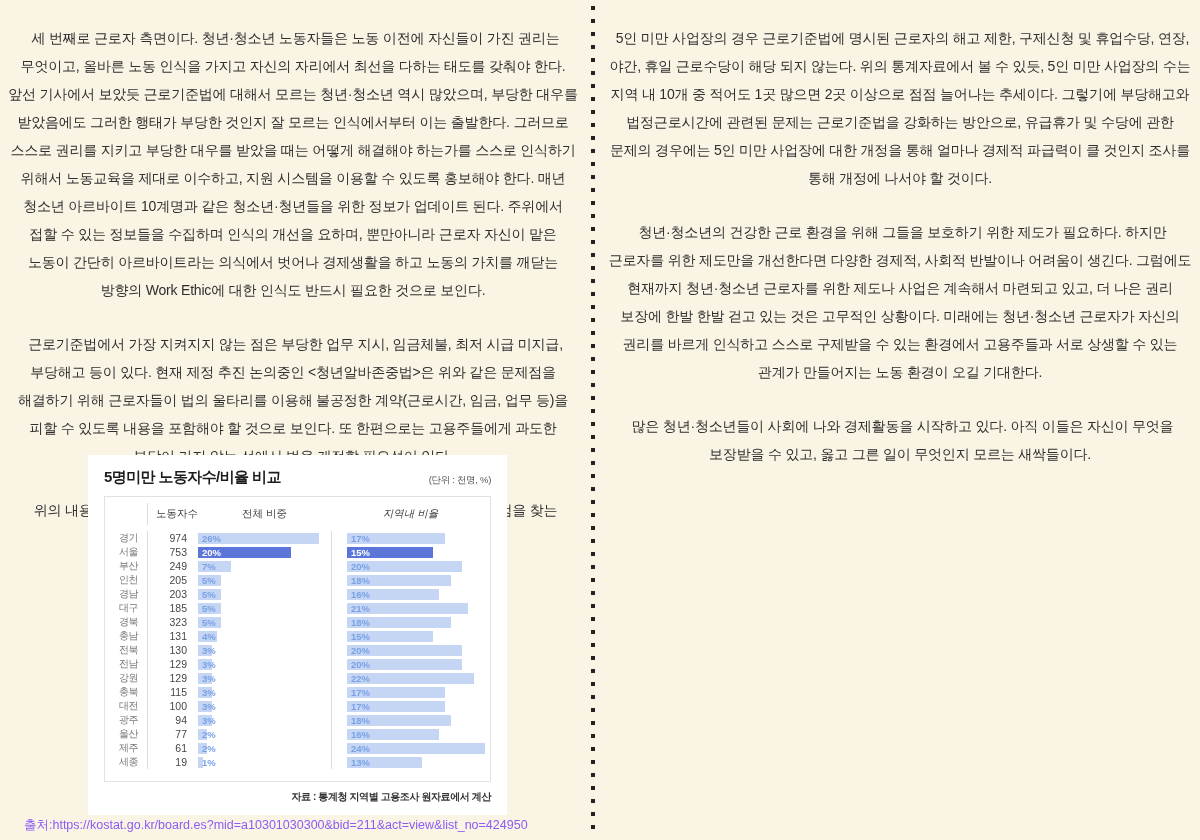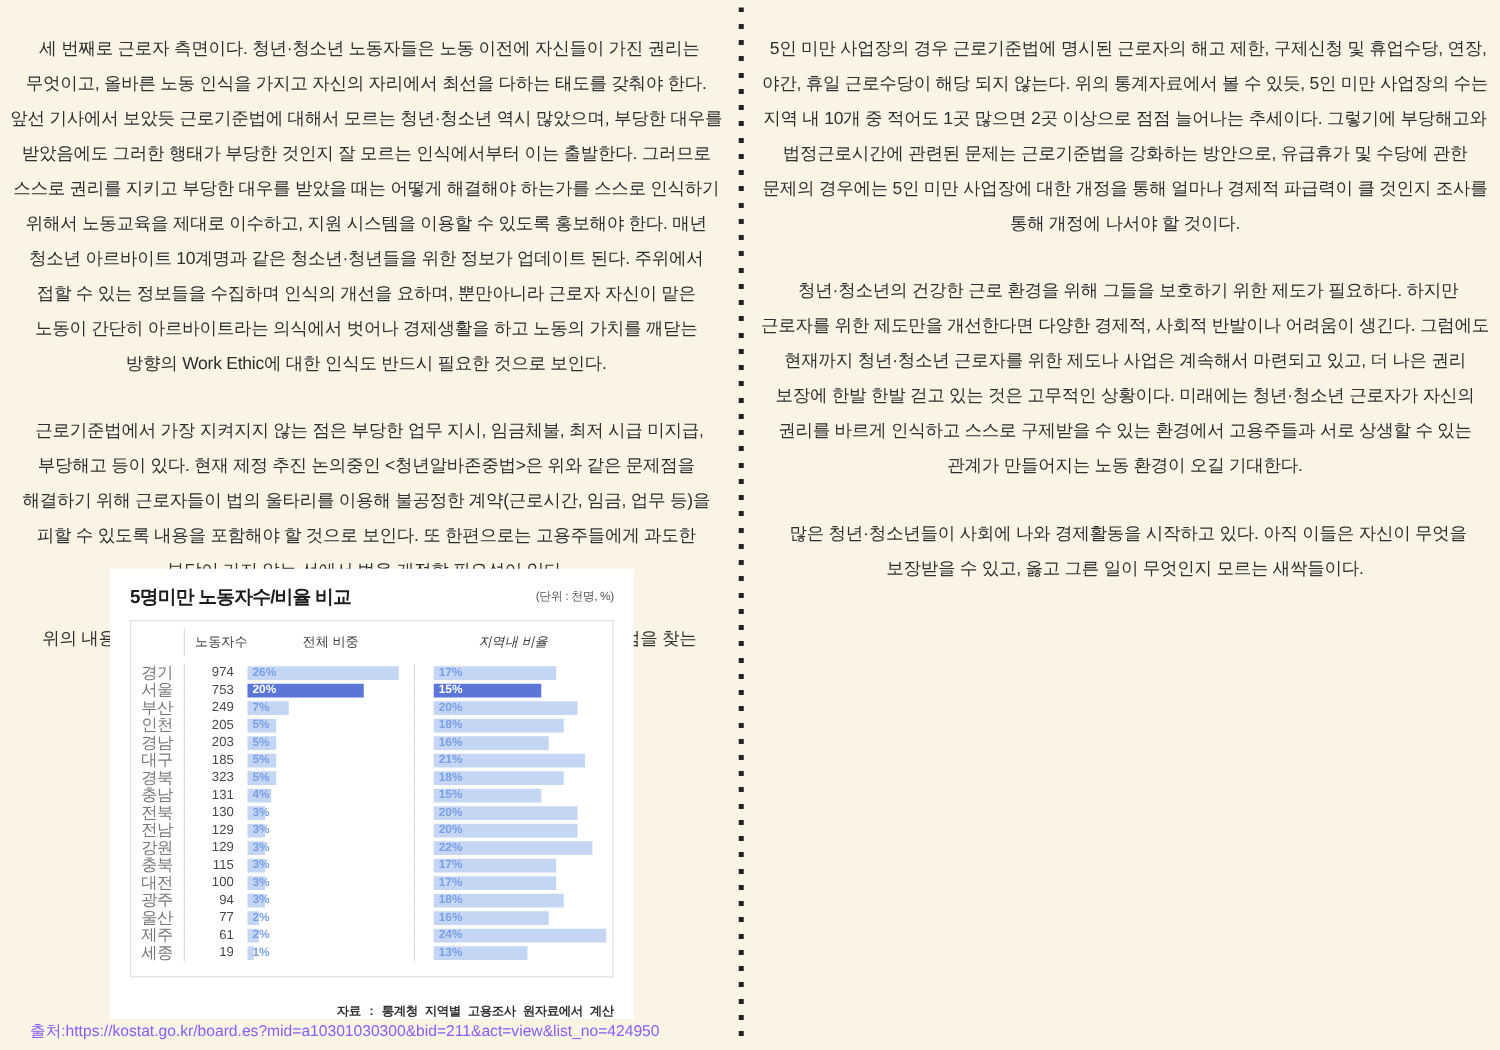--- a/index.html
+++ b/index.html
@@ -14,46 +14,46 @@
   .col-left{left:8px;width:570px;}
   .col-right{left:606px;width:588px;}
   .divider{
     position:absolute;left:591px;top:6px;bottom:4px;width:4px;
     background-image:repeating-linear-gradient(to bottom,#222 0 4px,transparent 4px 13px);
   }
   .chart-card{
     position:absolute;left:88px;top:455px;width:419px;height:360px;
     background:#ffffff;box-sizing:border-box;padding:12px 16px 10px 16px;
   }
-  .chart-head{display:flex;justify-content:space-between;align-items:center;height:20px;}
+  .chart-head{display:flex;justify-content:space-between;align-items:flex-end;height:20px;}
   .chart-title{font-size:15px;font-weight:bold;color:#1c1c1c;letter-spacing:-0.6px;}
   .chart-unit{font-size:9.5px;color:#555;letter-spacing:-0.3px;}
   .chart-box{border:1px solid #e2e2e2;margin-top:9px;padding:6px 0 12px 0;background:#fff;}
   .crow{display:flex;align-items:center;height:14px;}
   .crow.chead{height:22px;margin-bottom:6px;}
   .c-region{width:42px;box-sizing:border-box;text-align:right;padding-right:9px;
-    font-size:13px;color:#787878;letter-spacing:-0.5px;}
+    font-size:10px;color:#787878;letter-spacing:-0.5px;}
   .c-workers{width:51px;box-sizing:border-box;height:100%;
     display:flex;align-items:center;justify-content:flex-end;padding-right:11px;
     font-size:10.5px;color:#474747;border-left:1px solid #dcdcdc;}
   .c-bar1{width:133px;position:relative;height:100%;display:flex;align-items:center;}
   .c-bar2{flex:1;position:relative;height:100%;display:flex;align-items:center;
     padding-left:15px;box-sizing:border-box;border-left:1px solid #dcdcdc;}
   .chead .c-workers{justify-content:flex-start;padding-left:8px;padding-right:0;
     color:#3c3c3c;white-space:nowrap;overflow:visible;}
   .chead .c-bar1,.chead .c-bar2{justify-content:center;font-size:10.5px;color:#3c3c3c;}
   .chead .c-bar2{border-left:none;padding-left:0;font-style:italic;}
   .bar{height:11px;background:var(--bar-light,#c4d6f4);}
   .bar.dark{background:var(--bar-dark,#5b76d8);}
   .bar-label{position:absolute;left:4px;top:50%;transform:translateY(-50%);
     font-size:9.5px;font-weight:bold;color:var(--bar-label,#7aa0e6);letter-spacing:0;}
   .c-bar2 .bar-label{left:19px;}
   .bar-label.dark{color:#ffffff;}
   .chart-src{text-align:right;font-size:10px;font-weight:600;color:#333;
-    margin-top:20px;letter-spacing:-0.4px;font-family:Liberation Mono, monospace;}
+    margin-top:8px;letter-spacing:-0.4px;}
   .source-line{position:absolute;left:24px;top:817px;font-size:12.5px;color:#8b5cf6;}
 </style>
 </head>
 <body style="--page-bg: #faf4e5; --bar-light: #c4d6f4; --bar-dark: #5b76d8; --bar-label: #7aa0e6;">
 
 <div class="text-col col-left">
   <p> 세 번째로 근로자 측면이다. 청년·청소년 노동자들은 노동 이전에 자신들이 가진 권리는 무엇이고, 올바른 노동 인식을 가지고 자신의 자리에서 최선을 다하는 태도를 갖춰야 한다. 앞선 기사에서 보았듯 근로기준법에 대해서 모르는 청년·청소년 역시 많았으며, 부당한 대우를 받았음에도 그러한 행태가 부당한 것인지 잘 모르는 인식에서부터 이는 출발한다. 그러므로 스스로 권리를 지키고 부당한 대우를 받았을 때는 어떻게 해결해야 하는가를 스스로 인식하기 위해서 노동교육을 제대로 이수하고, 지원 시스템을 이용할 수 있도록 홍보해야 한다. 매년 청소년 아르바이트 10계명과 같은 청소년·청년들을 위한 정보가 업데이트 된다. 주위에서 접할 수 있는 정보들을 수집하며 인식의 개선을 요하며, 뿐만아니라 근로자 자신이 맡은 노동이 간단히 아르바이트라는 의식에서 벗어나 경제생활을 하고 노동의 가치를 깨닫는 방향의 Work Ethic에 대한 인식도 반드시 필요한 것으로 보인다.</p>
   <p> 근로기준법에서 가장 지켜지지 않는 점은 부당한 업무 지시, 임금체불, 최저 시급 미지급, 부당해고 등이 있다. 현재 제정 추진 논의중인 &lt;청년알바존중법&gt;은 위와 같은 문제점을 해결하기 위해 근로자들이 법의 울타리를 이용해 불공정한 계약(근로시간, 임금, 업무 등)을 피할 수 있도록 내용을 포함해야 할 것으로 보인다. 또 한편으로는 고용주들에게 과도한 부담이 가지 않는 선에서 법을 개정할 필요성이 있다.</p>
   <p> 위의 내용을 종합하여 먼저 다룰  점은 법제적인 시각과 현실적인 방안의 타협점을 찾는 것이다.</p>
 </div>

